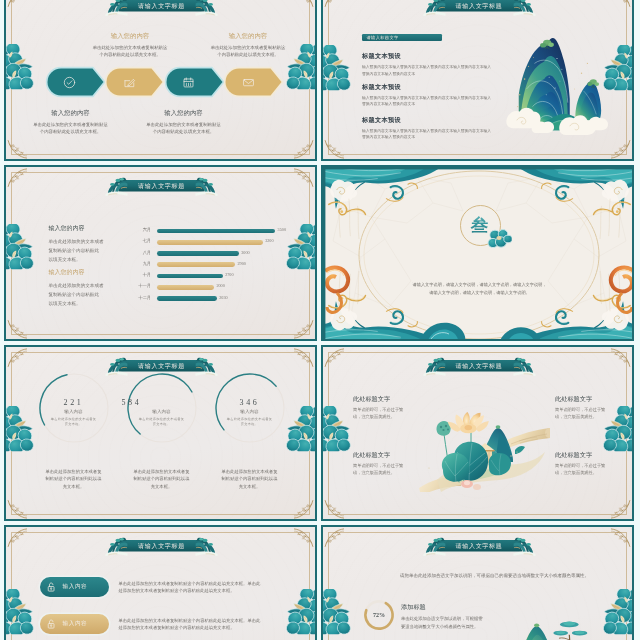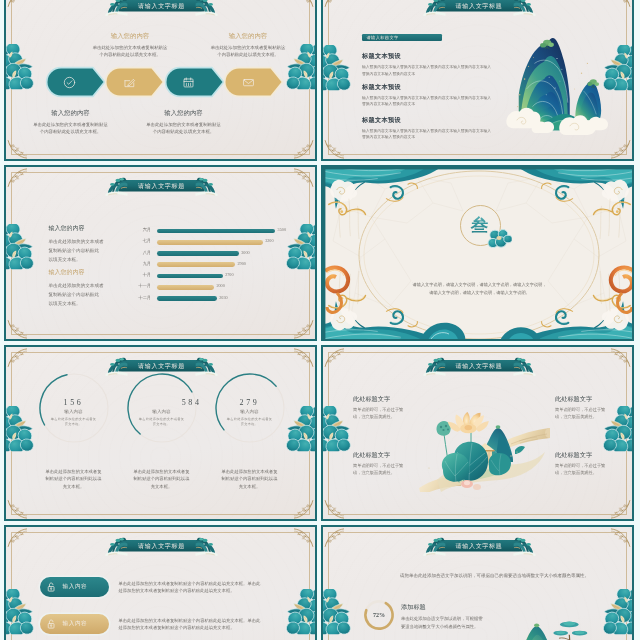--- a/index.html
+++ b/index.html
@@ -1106,37 +1106,37 @@
     <ellipse cx="49" cy="62" rx="10.4" ry="9.6" fill="url(#pg1)" transform="rotate(12 49 62)"></ellipse>
    </g>
    <path d="M26 52 C25 47 28 43 32 42 C33 47 30 52 28 54 Z" fill="#ebe0bb"></path>
    <path d="M28 51 C28 47 30 45 32 43.6" fill="none" stroke="#c0a264" stroke-width=".4"></path>
   </g>
  </svg>
         <svg style="position:absolute;left:33px;top:26px" width="70" height="70" viewBox="0 0 70 70">
      <circle cx="35" cy="35" r="34" fill="none" stroke="#e9e3de" stroke-width="1.1"></circle>
      <circle cx="35" cy="35" r="34" fill="none" stroke="#2a7f84" stroke-width="1.4" stroke-linecap="round" stroke-dasharray="64.1 213.6" transform="rotate(150 35 35)"></circle>
    </svg>
-   <div style="position:absolute;left:28px;top:51px;width:80px;text-align:center;font-size:8px;letter-spacing:2.6px;color:#4a5254;">156</div>
+   <div style="position:absolute;left:28px;top:51px;width:80px;text-align:center;font-size:8px;letter-spacing:2.6px;color:#4a5254;">221</div>
    <div style="position:absolute;left:28px;top:62px;width:80px;text-align:center;font-size:4.6px;color:#76736e;">输入内容</div>
    <div style="position:absolute;left:28px;top:70px;width:80px;text-align:center;font-size:3.2px;color:#8d8a85;line-height:1.6;letter-spacing:.3px;">单击此处添加您的文本或者复<br>充文本框。</div>
    <div style="position:absolute;left:25px;top:121px;width:86px;text-align:center;font-size:4.3px;color:#6f6c68;line-height:1.72;">单击此处添加您的文本或者复<br>制粘贴这个内容粘贴到此以填<br>充文本框。</div>
         <svg style="position:absolute;left:121px;top:26px" width="70" height="70" viewBox="0 0 70 70">
      <circle cx="35" cy="35" r="34" fill="none" stroke="#e9e3de" stroke-width="1.1"></circle>
      <circle cx="35" cy="35" r="34" fill="none" stroke="#2a7f84" stroke-width="1.4" stroke-linecap="round" stroke-dasharray="119.6 213.6" transform="rotate(130 35 35)"></circle>
    </svg>
-   <div style="position:absolute;left:116px;top:51px;width:80px;text-align:right;font-size:8px;letter-spacing:2.6px;color:#4a5254;">584</div>
+   <div style="position:absolute;left:116px;top:51px;width:80px;text-align:left;font-size:8px;letter-spacing:2.6px;color:#4a5254;">584</div>
    <div style="position:absolute;left:116px;top:62px;width:80px;text-align:center;font-size:4.6px;color:#76736e;">输入内容</div>
    <div style="position:absolute;left:116px;top:70px;width:80px;text-align:center;font-size:3.2px;color:#8d8a85;line-height:1.6;letter-spacing:.3px;">单击此处添加您的文本或者复<br>充文本框。</div>
    <div style="position:absolute;left:113px;top:121px;width:86px;text-align:center;font-size:4.3px;color:#6f6c68;line-height:1.72;">单击此处添加您的文本或者复<br>制粘贴这个内容粘贴到此以填<br>充文本框。</div>
         <svg style="position:absolute;left:209px;top:26px" width="70" height="70" viewBox="0 0 70 70">
      <circle cx="35" cy="35" r="34" fill="none" stroke="#e9e3de" stroke-width="1.1"></circle>
      <circle cx="35" cy="35" r="34" fill="none" stroke="#2a7f84" stroke-width="1.4" stroke-linecap="round" stroke-dasharray="106.8 213.6" transform="rotate(140 35 35)"></circle>
    </svg>
-   <div style="position:absolute;left:204px;top:51px;width:80px;text-align:center;font-size:8px;letter-spacing:2.6px;color:#4a5254;">279</div>
+   <div style="position:absolute;left:204px;top:51px;width:80px;text-align:center;font-size:8px;letter-spacing:2.6px;color:#4a5254;">346</div>
    <div style="position:absolute;left:204px;top:62px;width:80px;text-align:center;font-size:4.6px;color:#76736e;">输入内容</div>
    <div style="position:absolute;left:204px;top:70px;width:80px;text-align:center;font-size:3.2px;color:#8d8a85;line-height:1.6;letter-spacing:.3px;">单击此处添加您的文本或者复<br>充文本框。</div>
    <div style="position:absolute;left:201px;top:121px;width:86px;text-align:center;font-size:4.3px;color:#6f6c68;line-height:1.72;">单击此处添加您的文本或者复<br>制粘贴这个内容粘贴到此以填<br>充文本框。</div>
  </div>
     </div>
     <div class="slide" style="left: 321px; top: 345px;">
       <div class="body">
    <div class="gframe"></div>
    <svg class="corner tl" width="20" height="20" viewBox="0 0 26 26">
   <g fill="none" stroke="#ab8c58" stroke-linecap="round">

